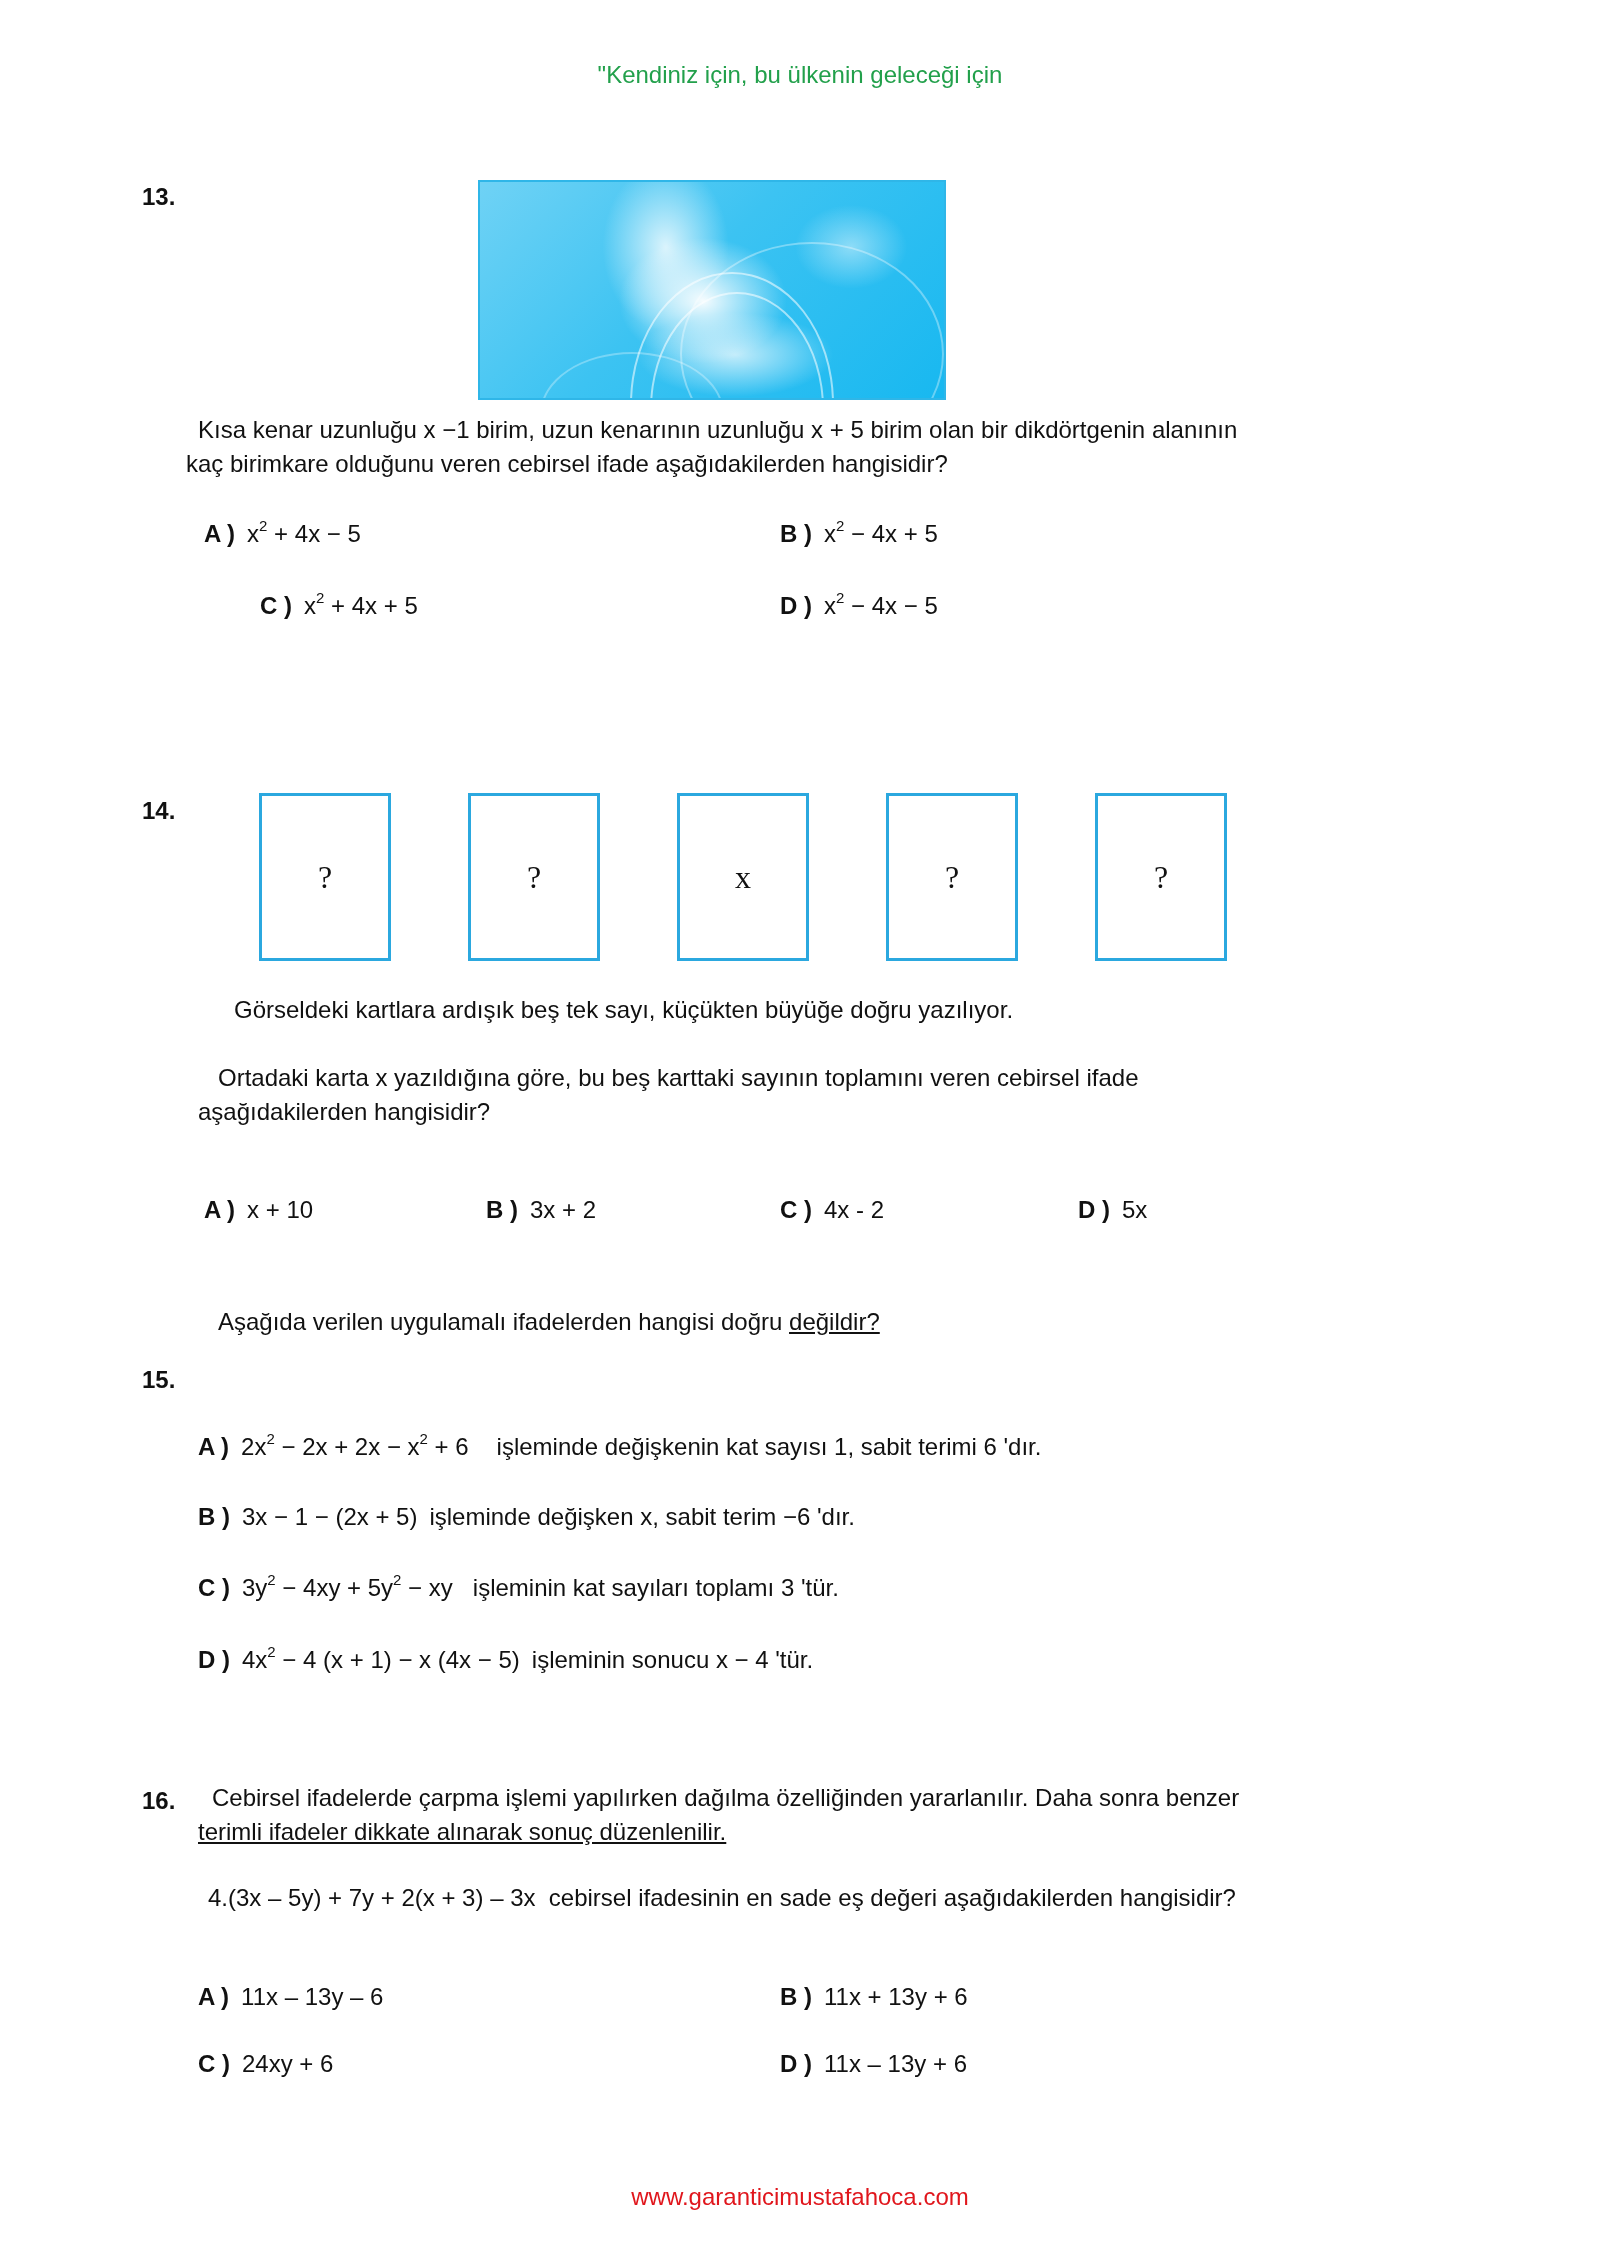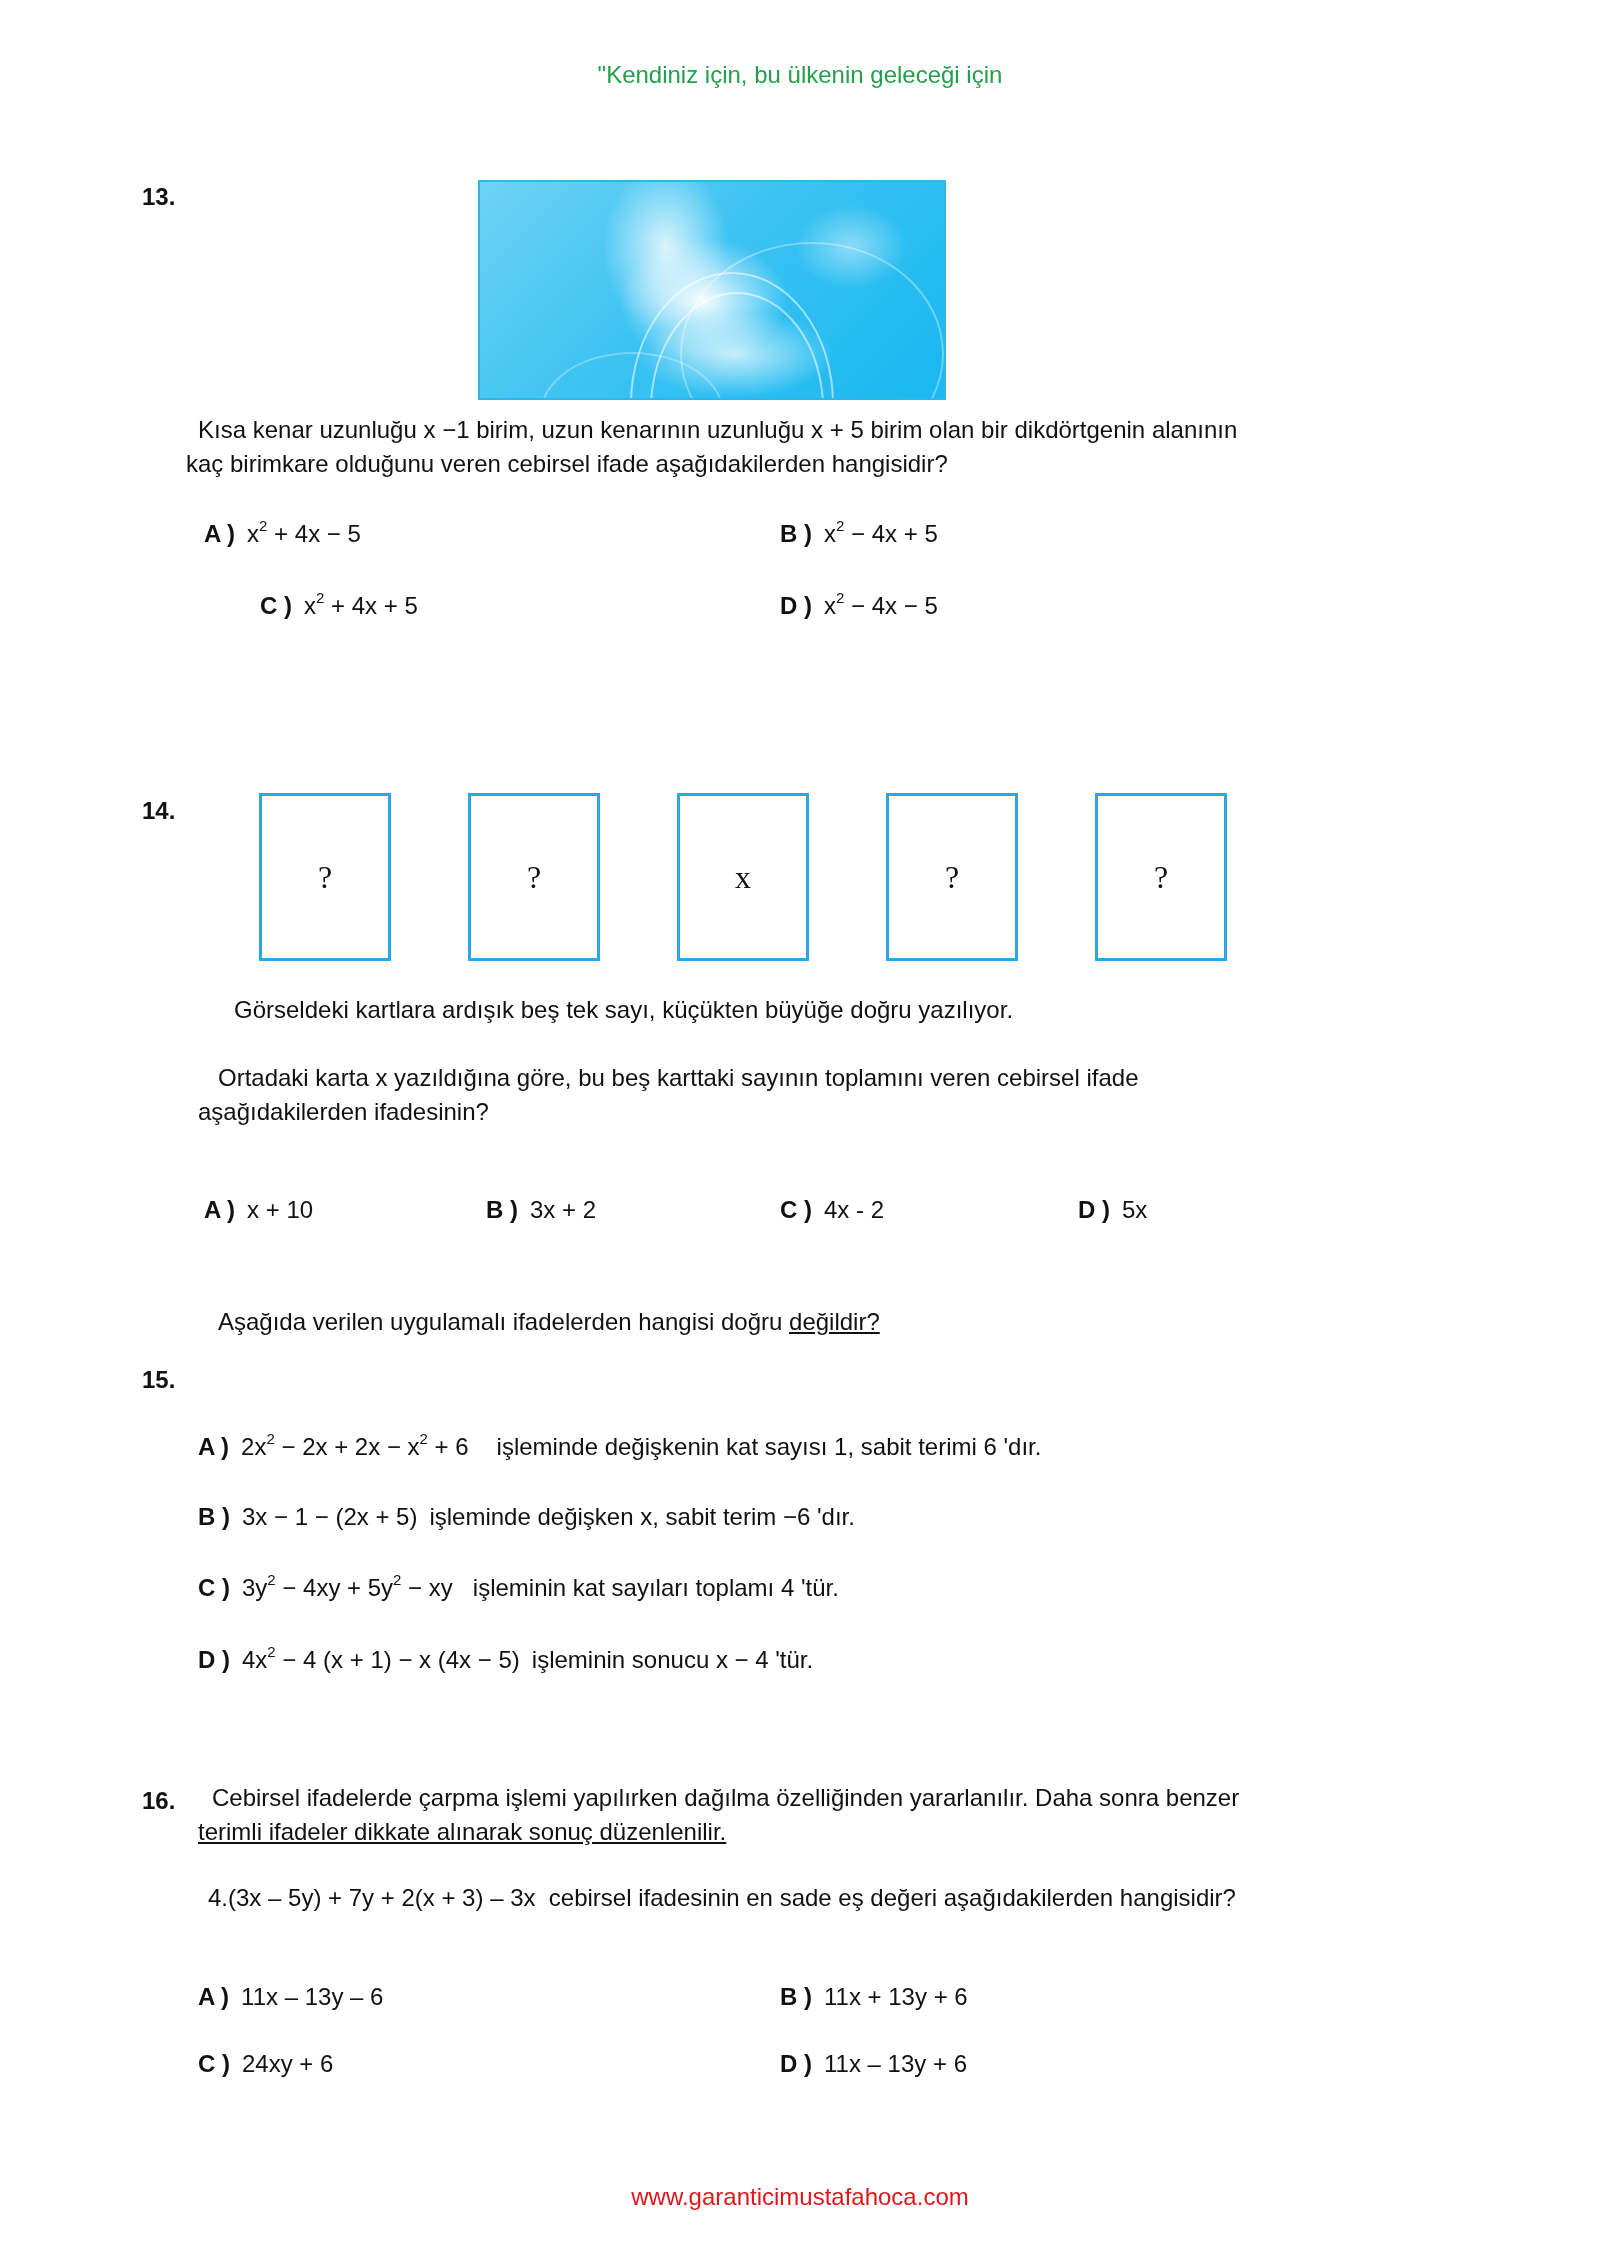--- a/index.html
+++ b/index.html
@@ -78,21 +78,21 @@
 <div>
   <div class="abs qnum" style="left:142px; top:797px;">14.</div>
   <div class="abs card" style="left:259px; top:793px;">?</div>
   <div class="abs card" style="left:468px; top:793px;">?</div>
   <div class="abs card" style="left:677px; top:793px;">x</div>
   <div class="abs card" style="left:886px; top:793px;">?</div>
   <div class="abs card" style="left:1095px; top:793px;">?</div>
 
   <div class="abs text" style="left:234px; top:993px;">Görseldeki kartlara ardışık beş tek sayı, küçükten büyüğe doğru yazılıyor.</div>
   <div class="abs text" style="left:218px; top:1061px;">Ortadaki karta x yazıldığına göre, bu beş karttaki sayının toplamını veren cebirsel ifade</div>
-  <div class="abs text" style="left:198px; top:1095px;">aşağıdakilerden ifadesinin?</div>
+  <div class="abs text" style="left:198px; top:1095px;">aşağıdakilerden hangisidir?</div>
 
   <div class="abs opt" style="left:204px; top:1196px;">
     <span class="lbl">A )</span><span>x + 10</span>
   </div>
   <div class="abs opt" style="left:486px; top:1196px;">
     <span class="lbl">B )</span><span>3x + 2</span>
   </div>
   <div class="abs opt" style="left:780px; top:1196px;">
     <span class="lbl">C )</span><span>4x - 2</span>
   </div>
@@ -107,21 +107,21 @@
     <span>Aşağıda verilen uygulamalı ifadelerden hangisi doğru </span><span class="underline">değildir?</span>
   </div>
 
   <div class="abs opt" style="left:198px; top:1433px;">
     <span class="lbl">A )</span><span>2x</span><sup>2</sup><span> − 2x + 2x − x</span><sup>2</sup><span> + 6</span><span style="display:inline-block; width:28px;"></span><span>işleminde değişkenin kat sayısı 1, sabit terimi 6 'dır.</span>
   </div>
   <div class="abs opt" style="left:198px; top:1503px;">
     <span class="lbl">B )</span><span>3x − 1 − (2x + 5)</span><span style="display:inline-block; width:12px;"></span><span>işleminde değişken x, sabit terim −6 'dır.</span>
   </div>
   <div class="abs opt" style="left:198px; top:1574px;">
-    <span class="lbl">C )</span><span>3y</span><sup>2</sup><span> − 4xy + 5y</span><sup>2</sup><span> − xy</span><span style="display:inline-block; width:20px;"></span><span>işleminin kat sayıları toplamı 4 'tür.</span>
+    <span class="lbl">C )</span><span>3y</span><sup>2</sup><span> − 4xy + 5y</span><sup>2</sup><span> − xy</span><span style="display:inline-block; width:20px;"></span><span>işleminin kat sayıları toplamı 3 'tür.</span>
   </div>
   <div class="abs opt" style="left:198px; top:1646px;">
     <span class="lbl">D )</span><span>4x</span><sup>2</sup><span> − 4 (x + 1) − x (4x − 5)</span><span style="display:inline-block; width:12px;"></span><span>işleminin sonucu x − 4 'tür.</span>
   </div>
 </div>
 
 <div>
   <div class="abs qnum" style="left:142px; top:1787px;">16.</div>
   <div class="abs text" style="left:212px; top:1781px; white-space:nowrap;">Cebirsel ifadelerde çarpma işlemi yapılırken dağılma özelliğinden yararlanılır. Daha sonra benzer</div>
   <div class="abs text" style="left:198px; top:1815px;text-decoration:underline;">terimli ifadeler dikkate alınarak sonuç düzenlenilir.</div>

